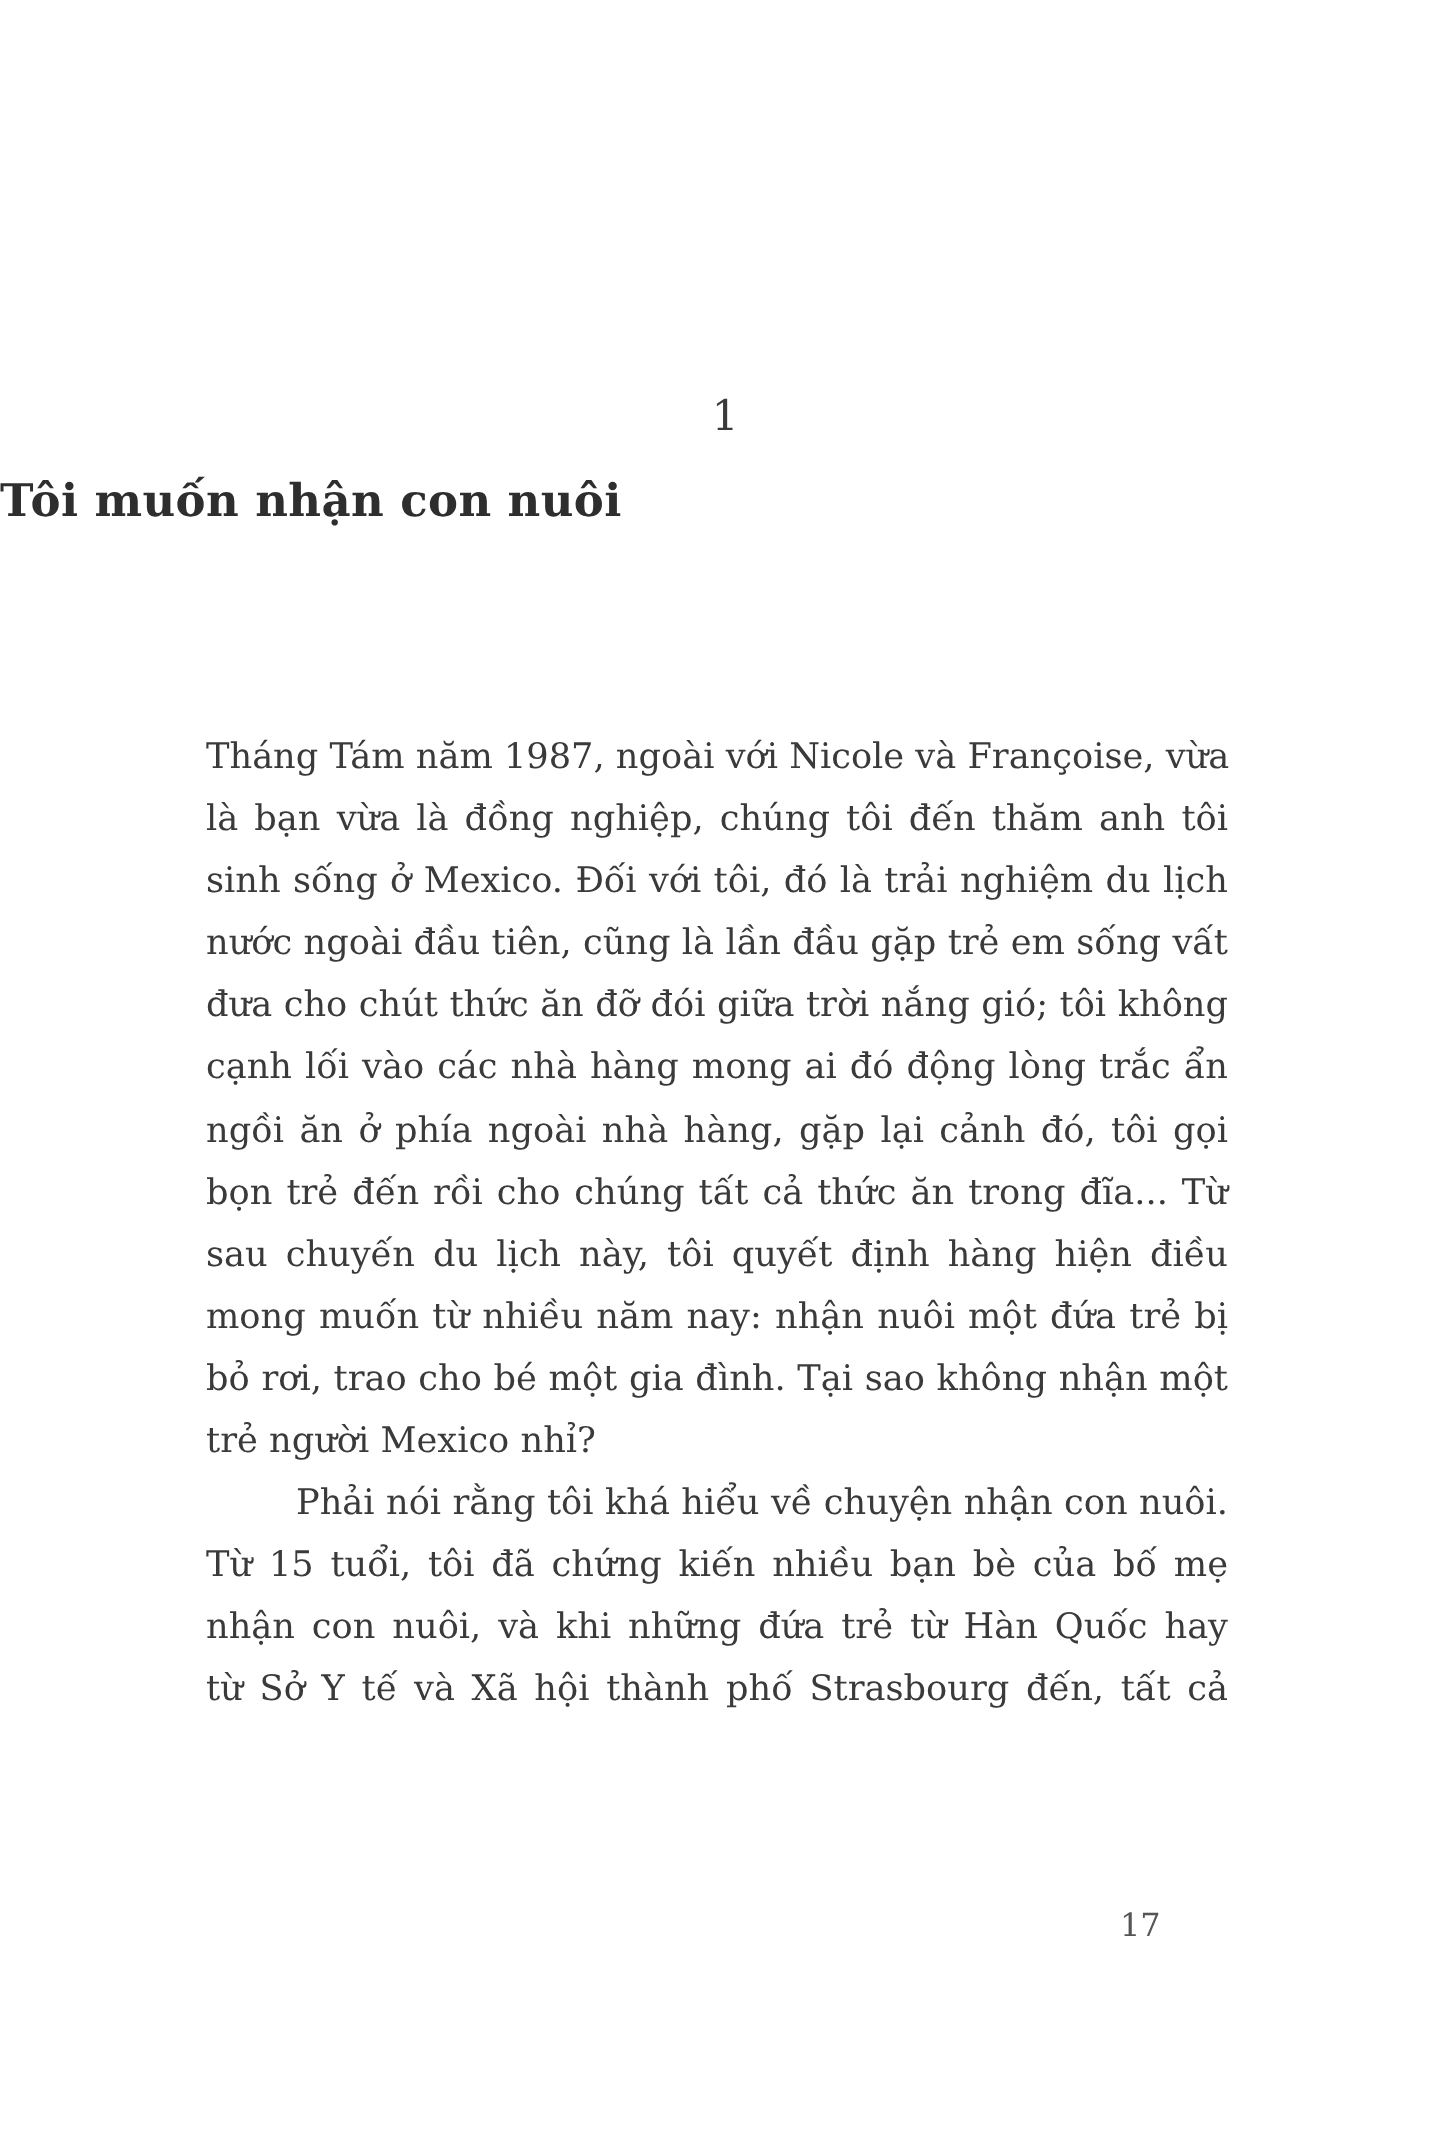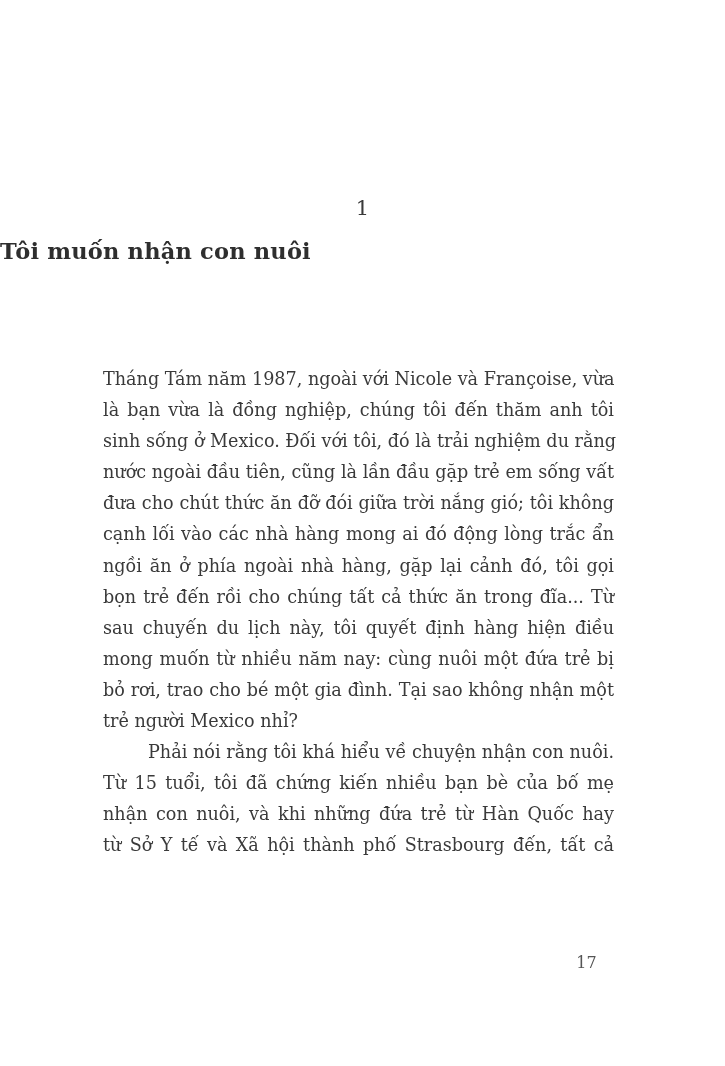--- a/index.html
+++ b/index.html
@@ -24,42 +24,42 @@
   }
   .line {
     display: block; white-space: nowrap;
     text-align: justify; text-align-last: justify;
     height: 31.1px;
   }
   .line.last { text-align-last: left; }
   .line.indent { padding-left: 45px; }
   .page-number {
     position: absolute; top: 953px; left: 560px; width: 53px;
-    text-align: center; font-size: 16px; color: #555555;
+    text-align: left; font-size: 16px; color: #555555;
   }
 </style>
 </head>
 <body>
 
 <div>
   <div class="chapter-number">1</div>
   <div class="chapter-title">Tôi muốn nhận con nuôi</div>
 
   <div class="body-text">
     <div>
       <span class="line">Tháng Tám năm 1987, ngoài với Nicole và Françoise, vừa</span>
       <span class="line">là bạn vừa là đồng nghiệp, chúng tôi đến thăm anh tôi</span>
-      <span class="line">sinh sống ở Mexico. Đối với tôi, đó là trải nghiệm du rằng</span>
+      <span class="line">sinh sống ở Mexico. Đối với tôi, đó là trải nghiệm du lịch</span>
       <span class="line">nước ngoài đầu tiên, cũng là lần đầu gặp trẻ em sống vất</span>
       <span class="line">đưa cho chút thức ăn đỡ đói giữa trời nắng gió; tôi không</span>
       <span class="line">cạnh lối vào các nhà hàng mong ai đó động lòng trắc ẩn</span>
       <span class="line">ngồi ăn ở phía ngoài nhà hàng, gặp lại cảnh đó, tôi gọi</span>
       <span class="line">bọn trẻ đến rồi cho chúng tất cả thức ăn trong đĩa... Từ</span>
       <span class="line">sau chuyến du lịch này, tôi quyết định hàng hiện điều</span>
-      <span class="line">mong muốn từ nhiều năm nay: cùng nuôi một đứa trẻ bị</span>
+      <span class="line">mong muốn từ nhiều năm nay: nhận nuôi một đứa trẻ bị</span>
       <span class="line">bỏ rơi, trao cho bé một gia đình. Tại sao không nhận một</span>
       <span class="line last">trẻ người Mexico nhỉ?</span>
     </div>
     <div>
       <span class="line indent">Phải nói rằng tôi khá hiểu về chuyện nhận con nuôi.</span>
       <span class="line">Từ 15 tuổi, tôi đã chứng kiến nhiều bạn bè của bố mẹ</span>
       <span class="line">nhận con nuôi, và khi những đứa trẻ từ Hàn Quốc hay</span>
       <span class="line">từ Sở Y tế và Xã hội thành phố Strasbourg đến, tất cả</span>
     </div>
   </div>

